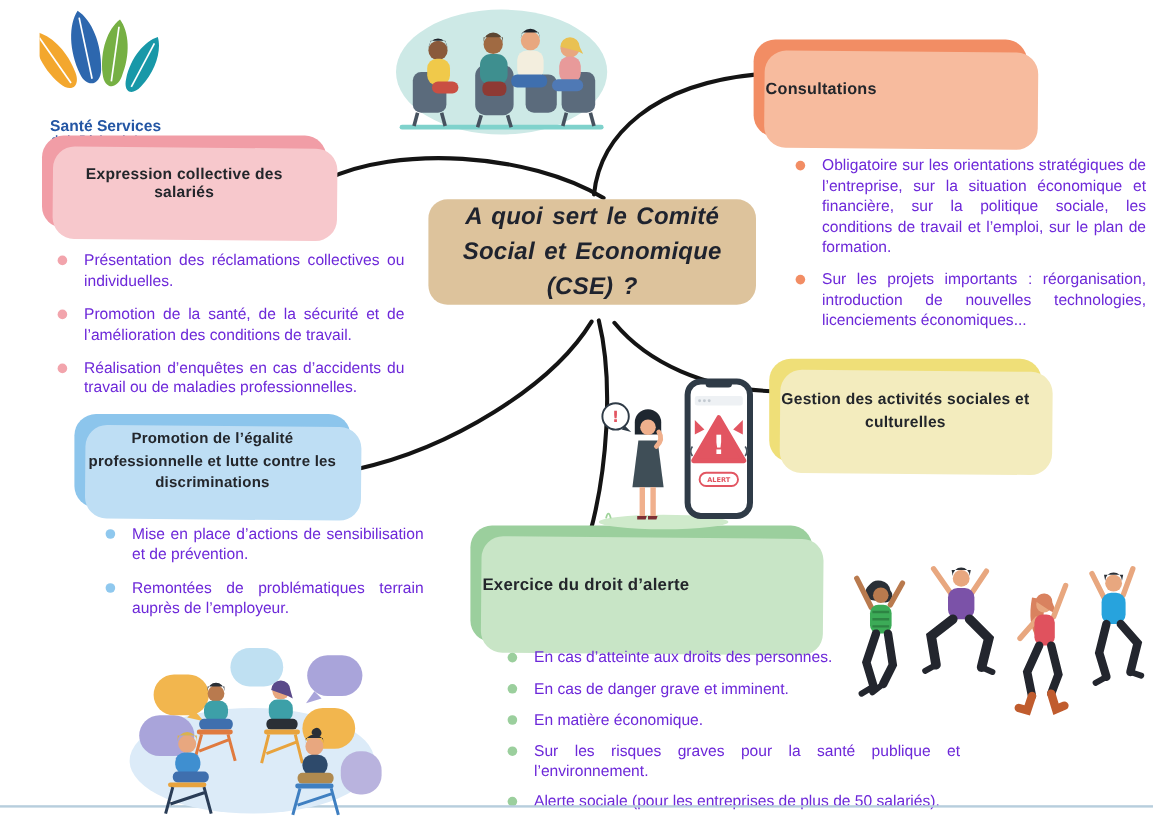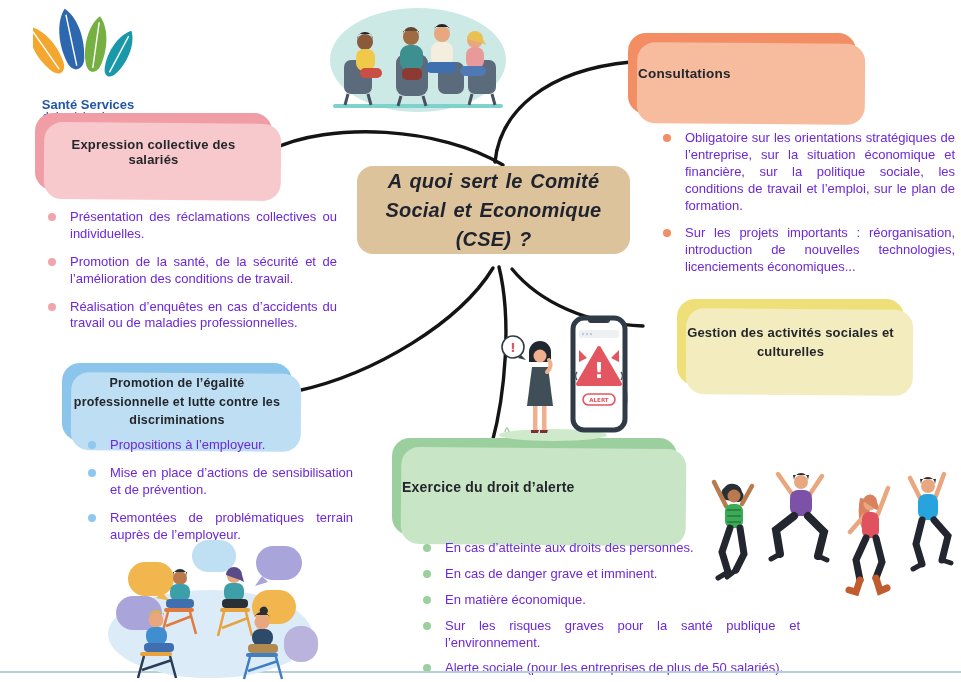--- a/index.html
+++ b/index.html
@@ -12,22 +12,22 @@
   .node{position:absolute;z-index:2;border-radius:18px;display:flex;align-items:center;justify-content:flex-start;
         text-align:center;font-weight:bold;color:#23262b;}
   .node::before{content:"";position:absolute;inset:0;z-index:-1;border-radius:inherit;
         transform:translate(9px,10px) rotate(.5deg);background:var(--shadow);}
   .node .lbl{position:relative;padding:4px 10px;letter-spacing:.2px;}
   .node-central{left:357px;top:166px;width:273px;height:88px;background:#ddc39c;border-radius:16px;
         font-size:20px;line-height:1.45;color:#1f232e;word-spacing:2px;font-style:italic;}
   .node-central::before{display:none;}
   .node-expression{left:35px;top:113px;width:237px;height:77px;background:#f19da6;--shadow:#f7c8cc;font-size:13px;}
   .node-consultations{left:628px;top:33px;width:228px;height:81px;background:#f28d64;--shadow:#f7bb9e;font-size:13.5px;}
-  .node-gestion{left:677px;top:299px;width:227px;height:86px;background:#efdf78;--shadow:#f3ecbe;font-size:13px;line-height:1.5;}
-  .node-promotion{left:62px;top:363px;width:230px;height:78px;background:#8cc5ec;--shadow:#bedef4;font-size:12.5px;line-height:1.5;}
+  .node-gestion{left:641px;top:299px;width:227px;height:86px;background:#efdf78;--shadow:#f3ecbe;font-size:13px;line-height:1.5;}
+  .node-promotion{left:62px;top:345px;width:230px;height:78px;background:#8cc5ec;--shadow:#bedef4;font-size:12.5px;line-height:1.5;}
   .node-alerte{left:392px;top:438px;width:285px;height:97px;background:#9bcf9d;--shadow:#c8e5c6;font-size:14px;}
   
   .bullets{position:absolute;z-index:2;margin:0;padding:0;list-style:none;
            font-size:13px;line-height:1.3;color:#6d28d9;text-align:justify;}
   .bullets li{position:relative;padding-left:25px;margin-bottom:11px;}
   .bullets li::before{content:"";position:absolute;left:3px;top:4px;width:8px;height:8px;border-radius:50%;background:var(--dot);}
   .b-expression{left:45px;top:199px;width:292px;margin-top:10px;--dot:#f2a4ac;}
   .b-consultations{left:660px;top:130px;width:295px;--dot:#f28d64;}
   .b-gestion{left:671px;top:389px;width:285px;--dot:#eedd80;}
   .b-promotion{left:85px;top:437px;width:268px;--dot:#8fc8ee;}
@@ -135,21 +135,20 @@
   <ul class="bullets b-expression">
     <li>Présentation des réclamations collectives ou individuelles.</li>
     <li>Promotion de la santé, de la sécurité et de l’amélioration des conditions de travail.</li>
     <li>Réalisation d’enquêtes en cas d’accidents du travail ou de maladies professionnelles.</li>
   </ul>
   <ul class="bullets b-consultations">
     <li>Obligatoire sur les orientations stratégiques de l’entreprise, sur la situation économique et financière, sur la politique sociale, les conditions de travail et l’emploi, sur le plan de formation.</li>
     <li>Sur les projets importants : réorganisation, introduction de nouvelles technologies, licenciements économiques...</li>
   </ul>
   <ul class="bullets b-promotion">
-    <li>Propositions à l’employeur.</li>
     <li>Mise en place d’actions de sensibilisation et de prévention.</li>
     <li>Remontées de problématiques terrain auprès de l’employeur.</li>
   </ul>
   <ul class="bullets b-alerte">
     <li>En cas d’atteinte aux droits des personnes.</li>
     <li>En cas de danger grave et imminent.</li>
     <li>En matière économique.</li>
     <li>Sur les risques graves pour la santé publique et l’environnement.</li>
     <li>Alerte sociale (pour les entreprises de plus de 50 salariés).</li>
   </ul>

